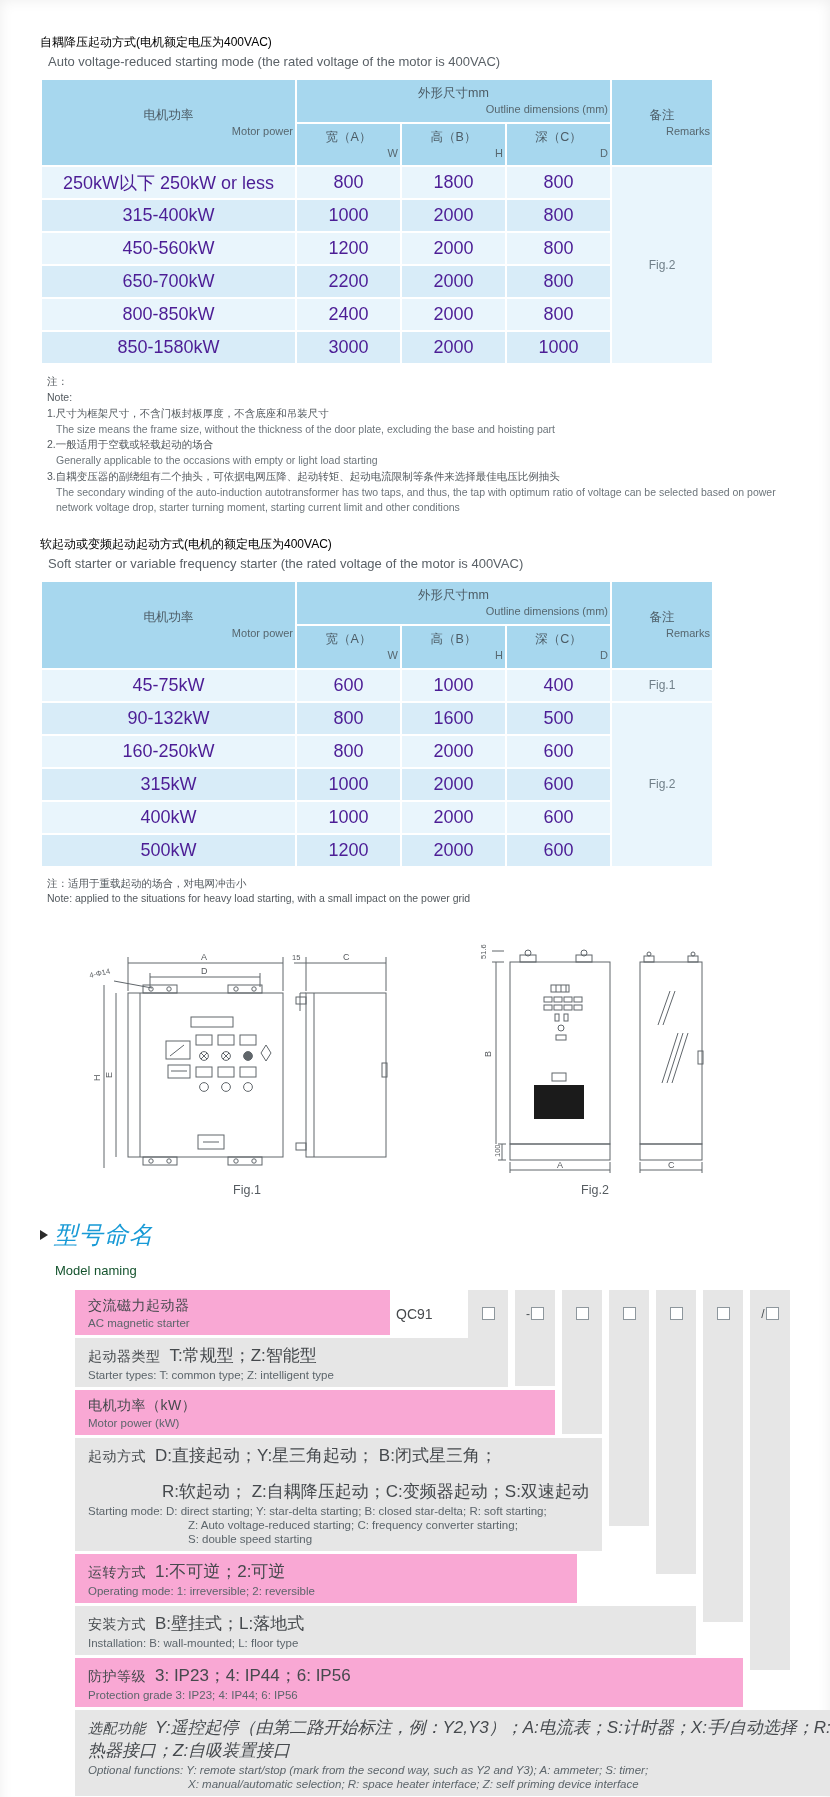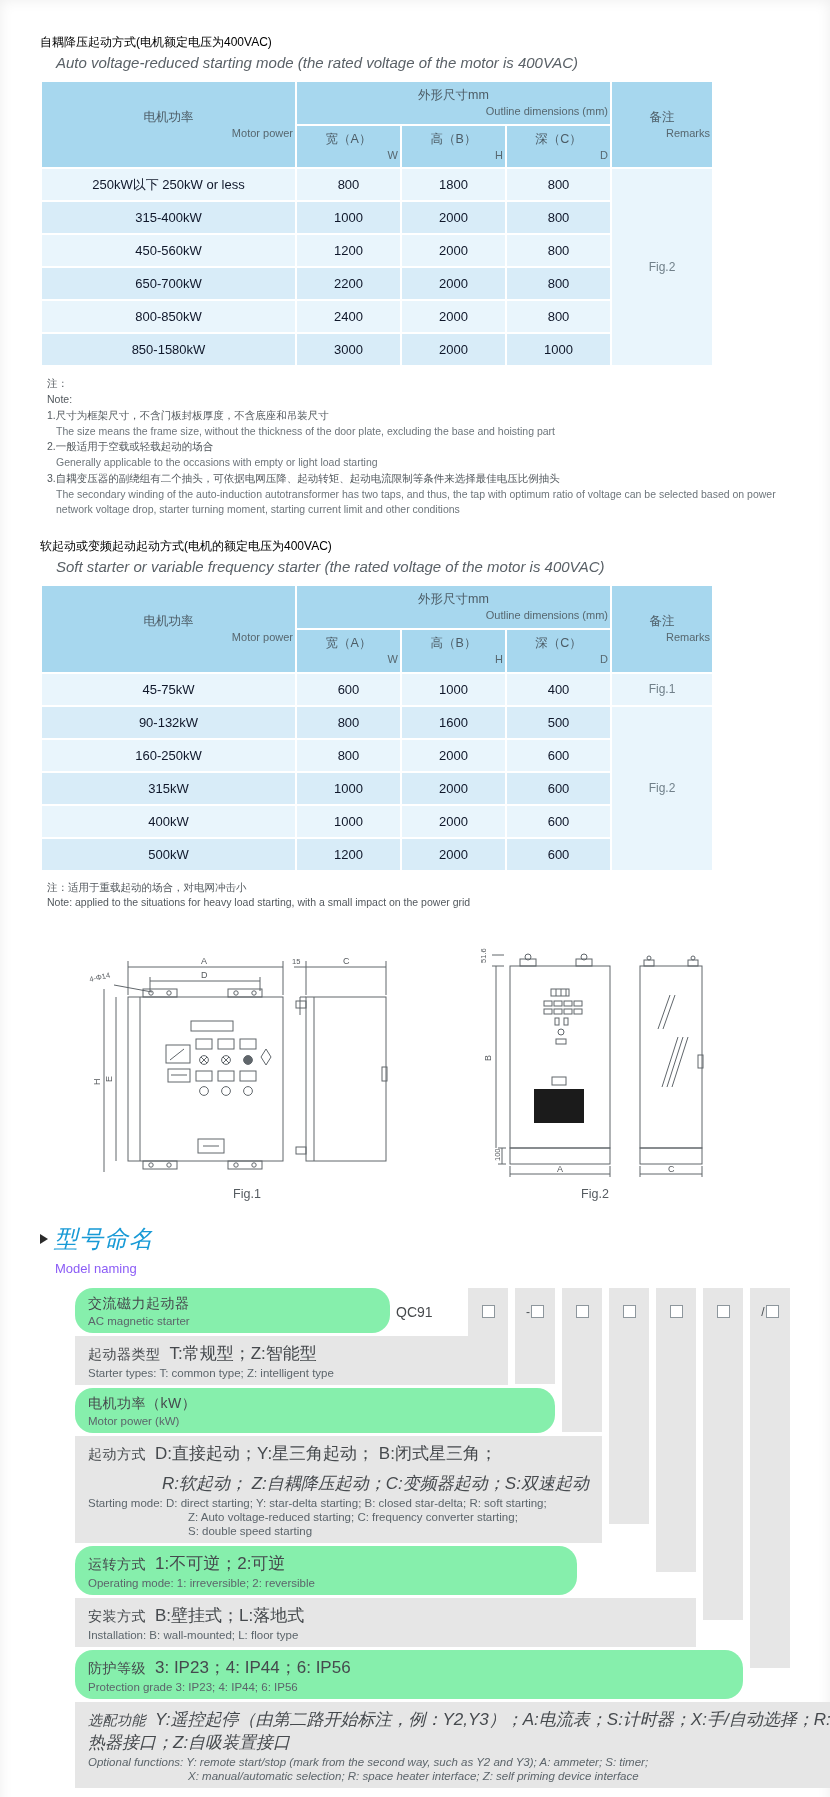--- a/index.html
+++ b/index.html
@@ -3,28 +3,28 @@
 <meta charset="utf-8">
 <style>
   html,body { margin:0; padding:0; background:#ececec; }
   body { font-family:"Liberation Sans","DejaVu Sans",sans-serif; }
   .page { width:830px; min-height:1797px; margin:0 auto; background:#fff;
           box-sizing:border-box; padding:34px 40px 26px 40px; position:relative;
           box-shadow:inset 0 0 14px rgba(0,0,0,.07); }
 
   
   .tbl-title-zh { font-size:12px; color:#000000; }
-  .tbl-title-en { font-size:15px; color:#5a6167; margin:3px 0 9px 16px;font-style:italic; }
+  .tbl-title-en { font-size:13px; color:#5a6167; margin:3px 0 9px 8px; }
   table.dim-table { border-collapse:collapse; width:672px; table-layout:fixed; }
   .c-power { width:255px; } .c-dim { width:105px; } .c-rem { width:102px; }
   .dim-table th, .dim-table td { border:2px solid #fff; }
   .dim-table thead th { background:#a7d7ee; color:#4c5c66; font-weight:normal;
                         font-size:12.5px; padding:5px 2px; line-height:1.35; }
   .th-en { font-size:11px; color:#57676f;text-align:right; }
-  .dim-table tbody td { text-align:center; font-size:13px; color:#0f172a;
+  .dim-table tbody td { text-align:center; font-size:18px; color:#4c1d95;
                         height:29px; padding:1px 2px; }
   .row-odd  td { background:#e9f5fc; }
   .row-even td { background:#d8ecf8; }
   .dim-table td.remark-cell { background:#e9f5fc; font-size:12px; color:#71808a; }
 
   
   .note-block { margin:9px 0 0 7px; }
   .nz { font-size:10.5px; color:#53595e; line-height:1.5; }
   .ne { font-size:10.5px; color:#6d757b; line-height:1.5; padding-left:9px; }
   .tbl2-gap { margin-top:20px; }
@@ -40,38 +40,38 @@
   .dim-text { font-size:9px; fill:#55595d; }
   .dim-text-s { font-size:7.5px; fill:#55595d; }
 
   
   .sec-head { margin-top:22px; }
   .sec-line1 { display:flex; align-items:center; }
   .sec-arrow { width:0; height:0; border-left:8px solid #2b2b2b;
                border-top:5px solid transparent; border-bottom:5px solid transparent;
                display:inline-block; margin-right:6px; }
   .sec-zh { font-size:24px; color:#189ad6; letter-spacing:1px;font-style:italic; }
-  .sec-en { font-size:13px; color:#8b5cf6; margin:6px 0 12px 15px; }
+  .sec-en { font-size:13px; color:#14532d; margin:12px 0 12px 15px; }
 
   
   .mn-diagram { position:relative; width:715px; margin-left:35px; }
   .mn-strip { position:absolute; top:0; width:40px; background:#e6e6e6; }
   .mn-box-line { text-align:center; margin-top:16px; font-size:12px; color:#4c5256;
                  white-space:nowrap; }
   .mn-box { display:inline-block; width:11px; height:11px; background:#fff;
             border:1px solid #8e979d; vertical-align:middle; }
   .mn-box-prefix { vertical-align:middle; margin-right:1px; }
   .mn-code { position:absolute; left:321px; top:16px; font-size:14px; color:#46494c; }
   .mn-row { position:relative; z-index:1; margin-bottom:3px;
             padding:6px 0 6px 13px; box-sizing:border-box; }
-  .mn-blue { background:#86efac;border-radius:18px; }
+  .mn-blue { background:#f9a8d4; }
   .mn-gray { background:#e6e6e6; }
   .mn-zh-label { font-size:14px; color:#45494d; margin-right:9px; letter-spacing:.5px; }
   .mn-zh-detail { font-size:17px; color:#45494d; }
-  .mn-extra { padding-left:74px; margin-top:7px;font-style:italic; }
+  .mn-extra { padding-left:74px; margin-top:13px; }
   .mn-en { font-size:11.5px; color:#5c656b; margin-top:2px; }
   .mn-en-cont { padding-left:100px; }
 
   
   .sel-zh { font-size:13px; color:#3e4449; margin:14px 0 0 6px; line-height:1.5; }
 </style>
 </head>
 <body>
 
 <div class="page">

